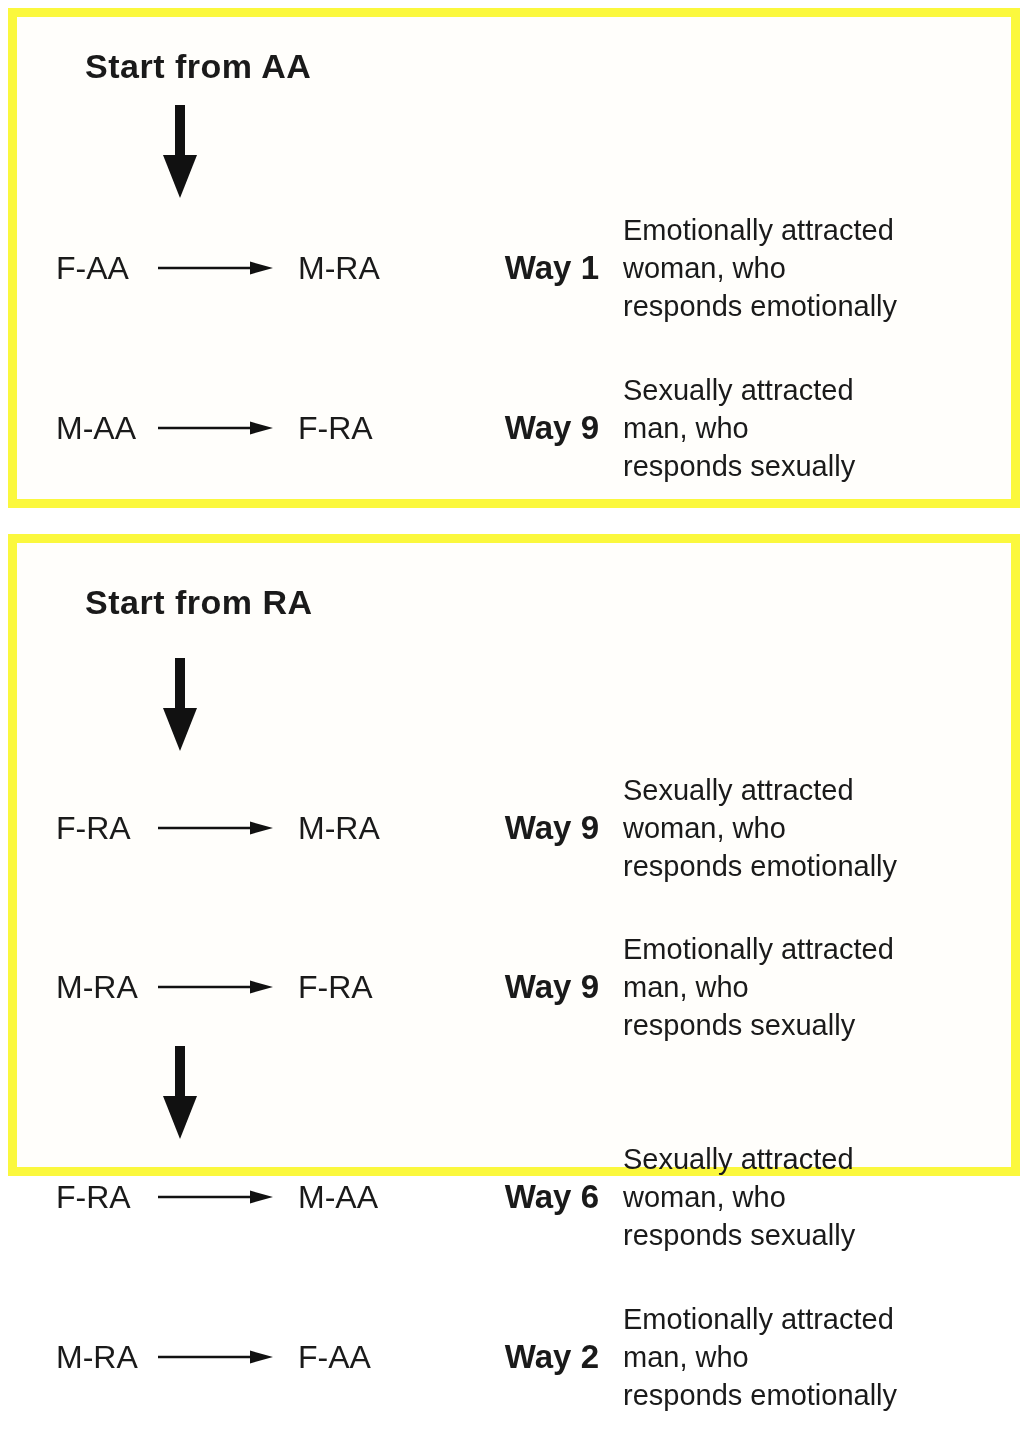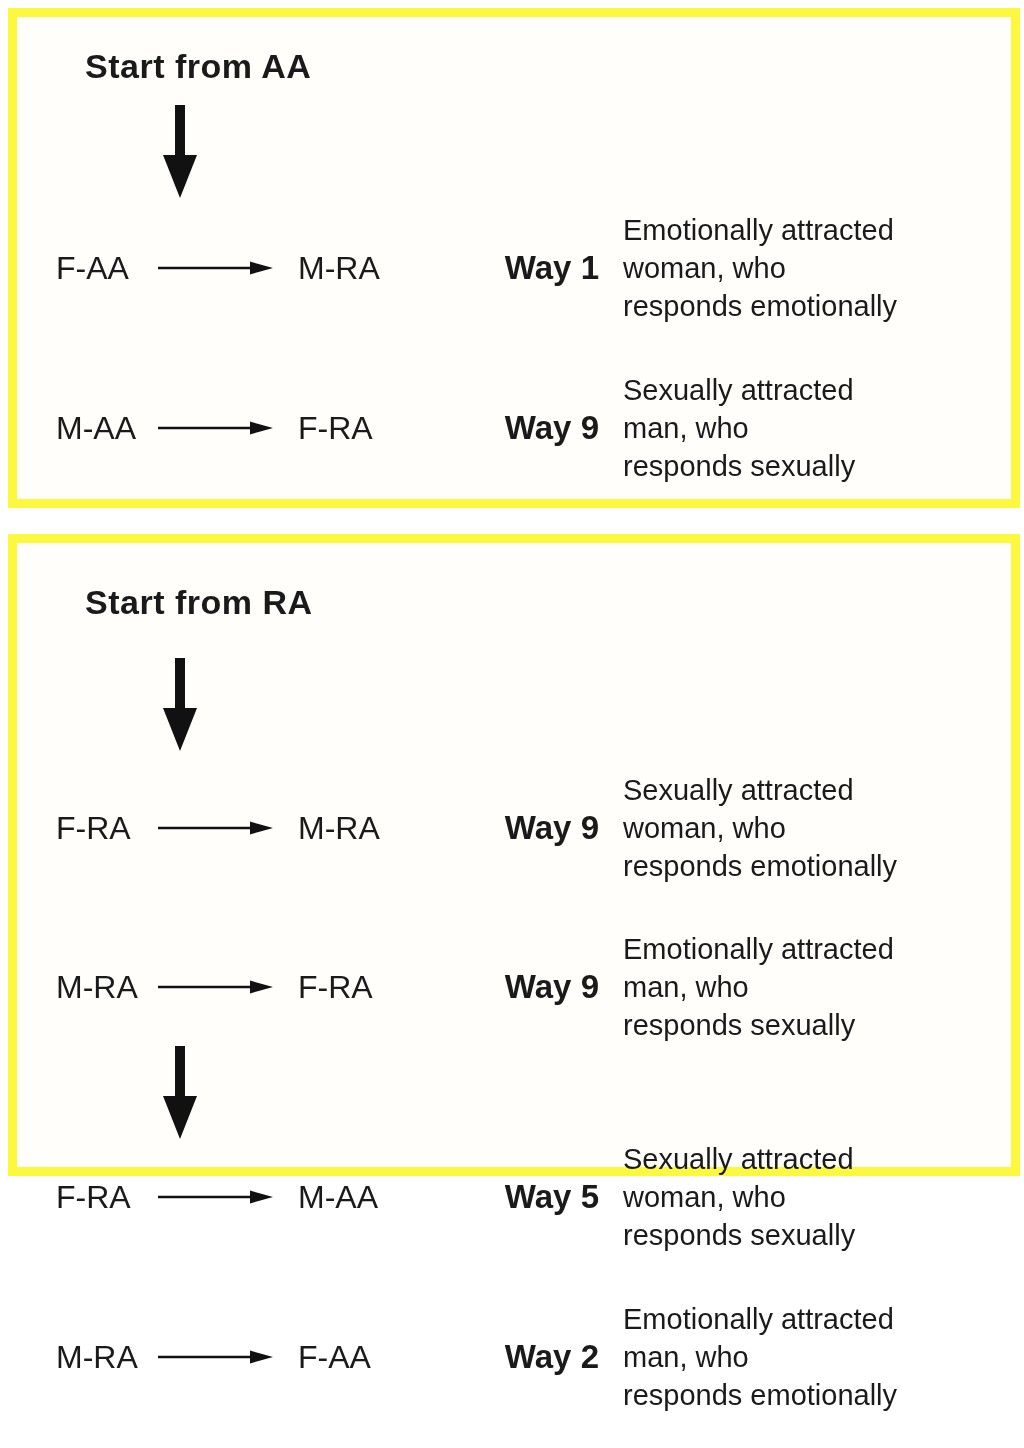--- a/index.html
+++ b/index.html
@@ -183,21 +183,21 @@
       <polygon points="2,50 36,50 19,93" fill="#111"></polygon>
     </svg>
 
     <div class="row r2">
       <span class="node from">F-RA</span>
       <svg class="harrow" viewBox="0 0 116 16">
         <line x1="0" y1="8" x2="93" y2="8" stroke="#111" stroke-width="2.5"></line>
         <polygon points="92,1.5 92,14.5 115,8" fill="#111"></polygon>
       </svg>
       <span class="node to">M-AA</span>
-      <span class="way">Way 5</span>
+      <span class="way">Way 6</span>
       <div class="desc">
         <div>Sexually attracted</div>
         <div>woman, who</div>
         <div>responds sexually</div>
       </div>
     </div>
 
     <div class="row r3">
       <span class="node from">M-RA</span>
       <svg class="harrow" viewBox="0 0 116 16">

